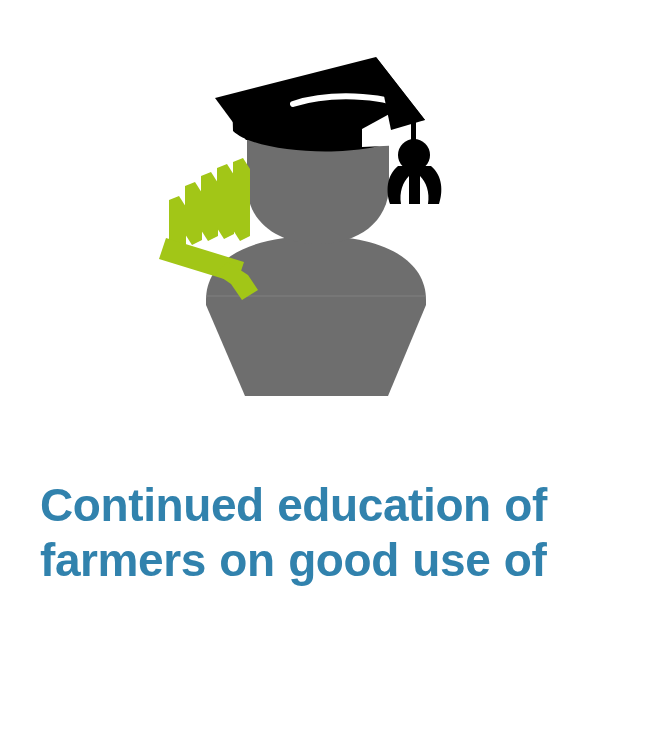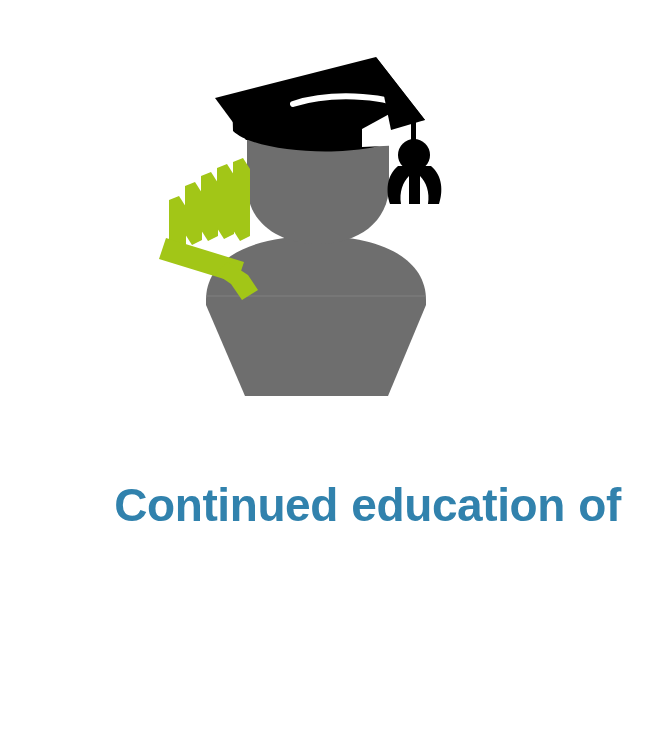--- a/index.html
+++ b/index.html
@@ -37,21 +37,21 @@
   #caption-area {
     width: 661px;
     flex: 0 0 auto;
     padding-top: 8px;
     box-sizing: border-box;
   }
   #caption-text {
     margin: 0;
     padding: 0 40px;
     box-sizing: border-box;
-    text-align: right;
+    text-align: left;
     font-family: "Liberation Sans", sans-serif;
     font-weight: bold;
     font-size: 46px;
     line-height: 55px;
     letter-spacing: -0.4px;
     color: #3182ad;
     word-spacing: 1px;
   }
   #caption-text .caption-line {
     display: block;
@@ -140,16 +140,17 @@
                  L 439 204
                  C 443 192, 443 176, 431 166
                  Z"></path>
       </g>
     </svg>
   </div>
 
   <div id="caption-area">
     <h1 id="caption-text">
       <span class="caption-line">Continued education of</span>
+      <span class="caption-line">farmers on good use of</span>
     </h1>
   </div>
 
 </div>
 
 </body></html>

